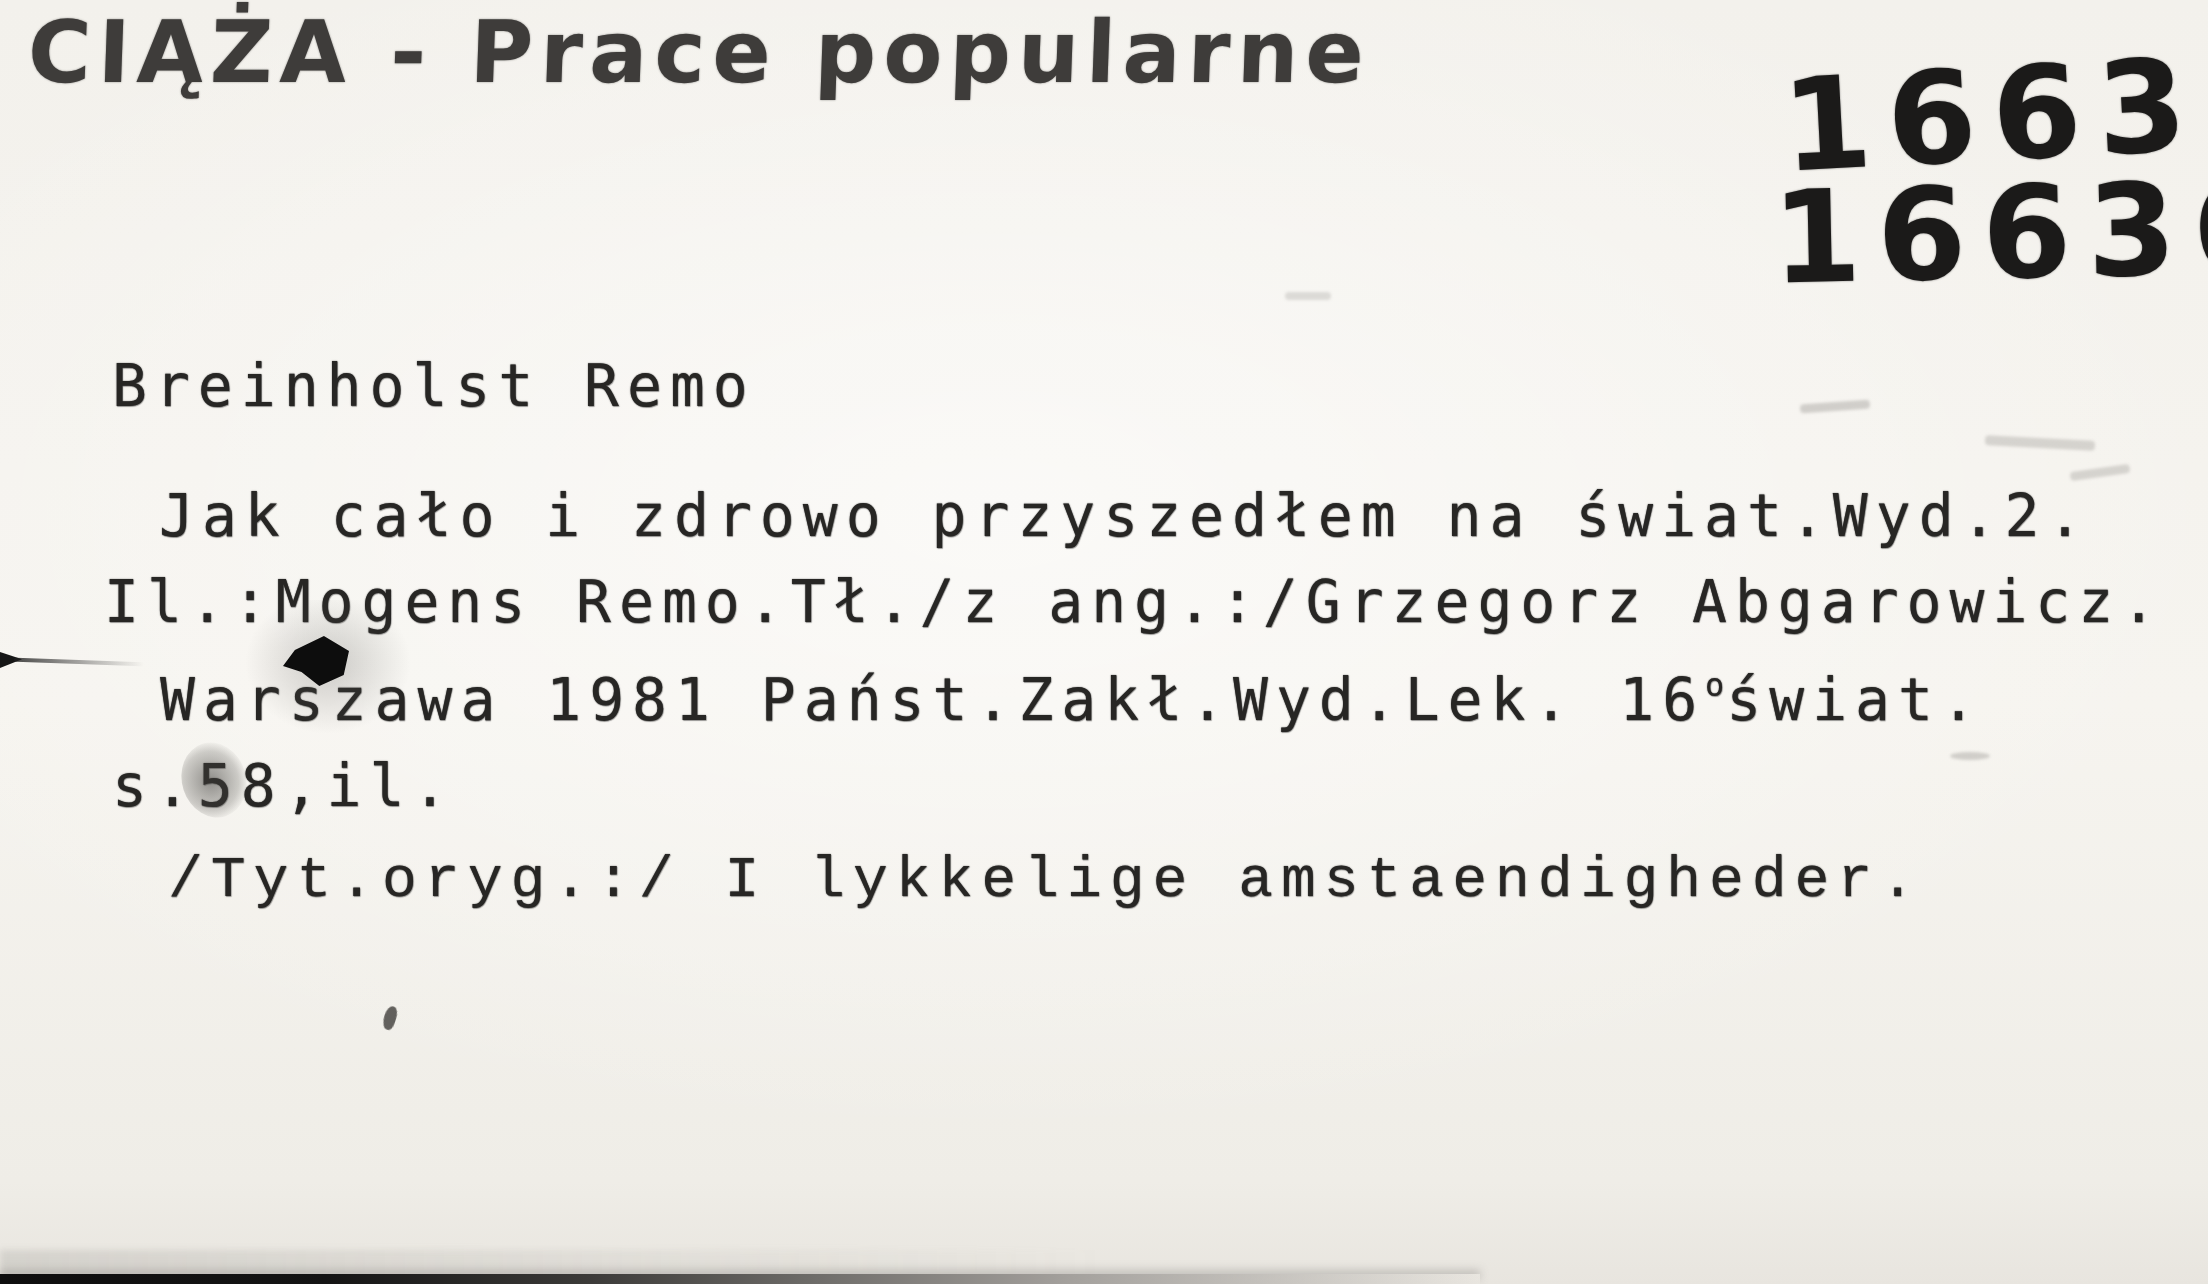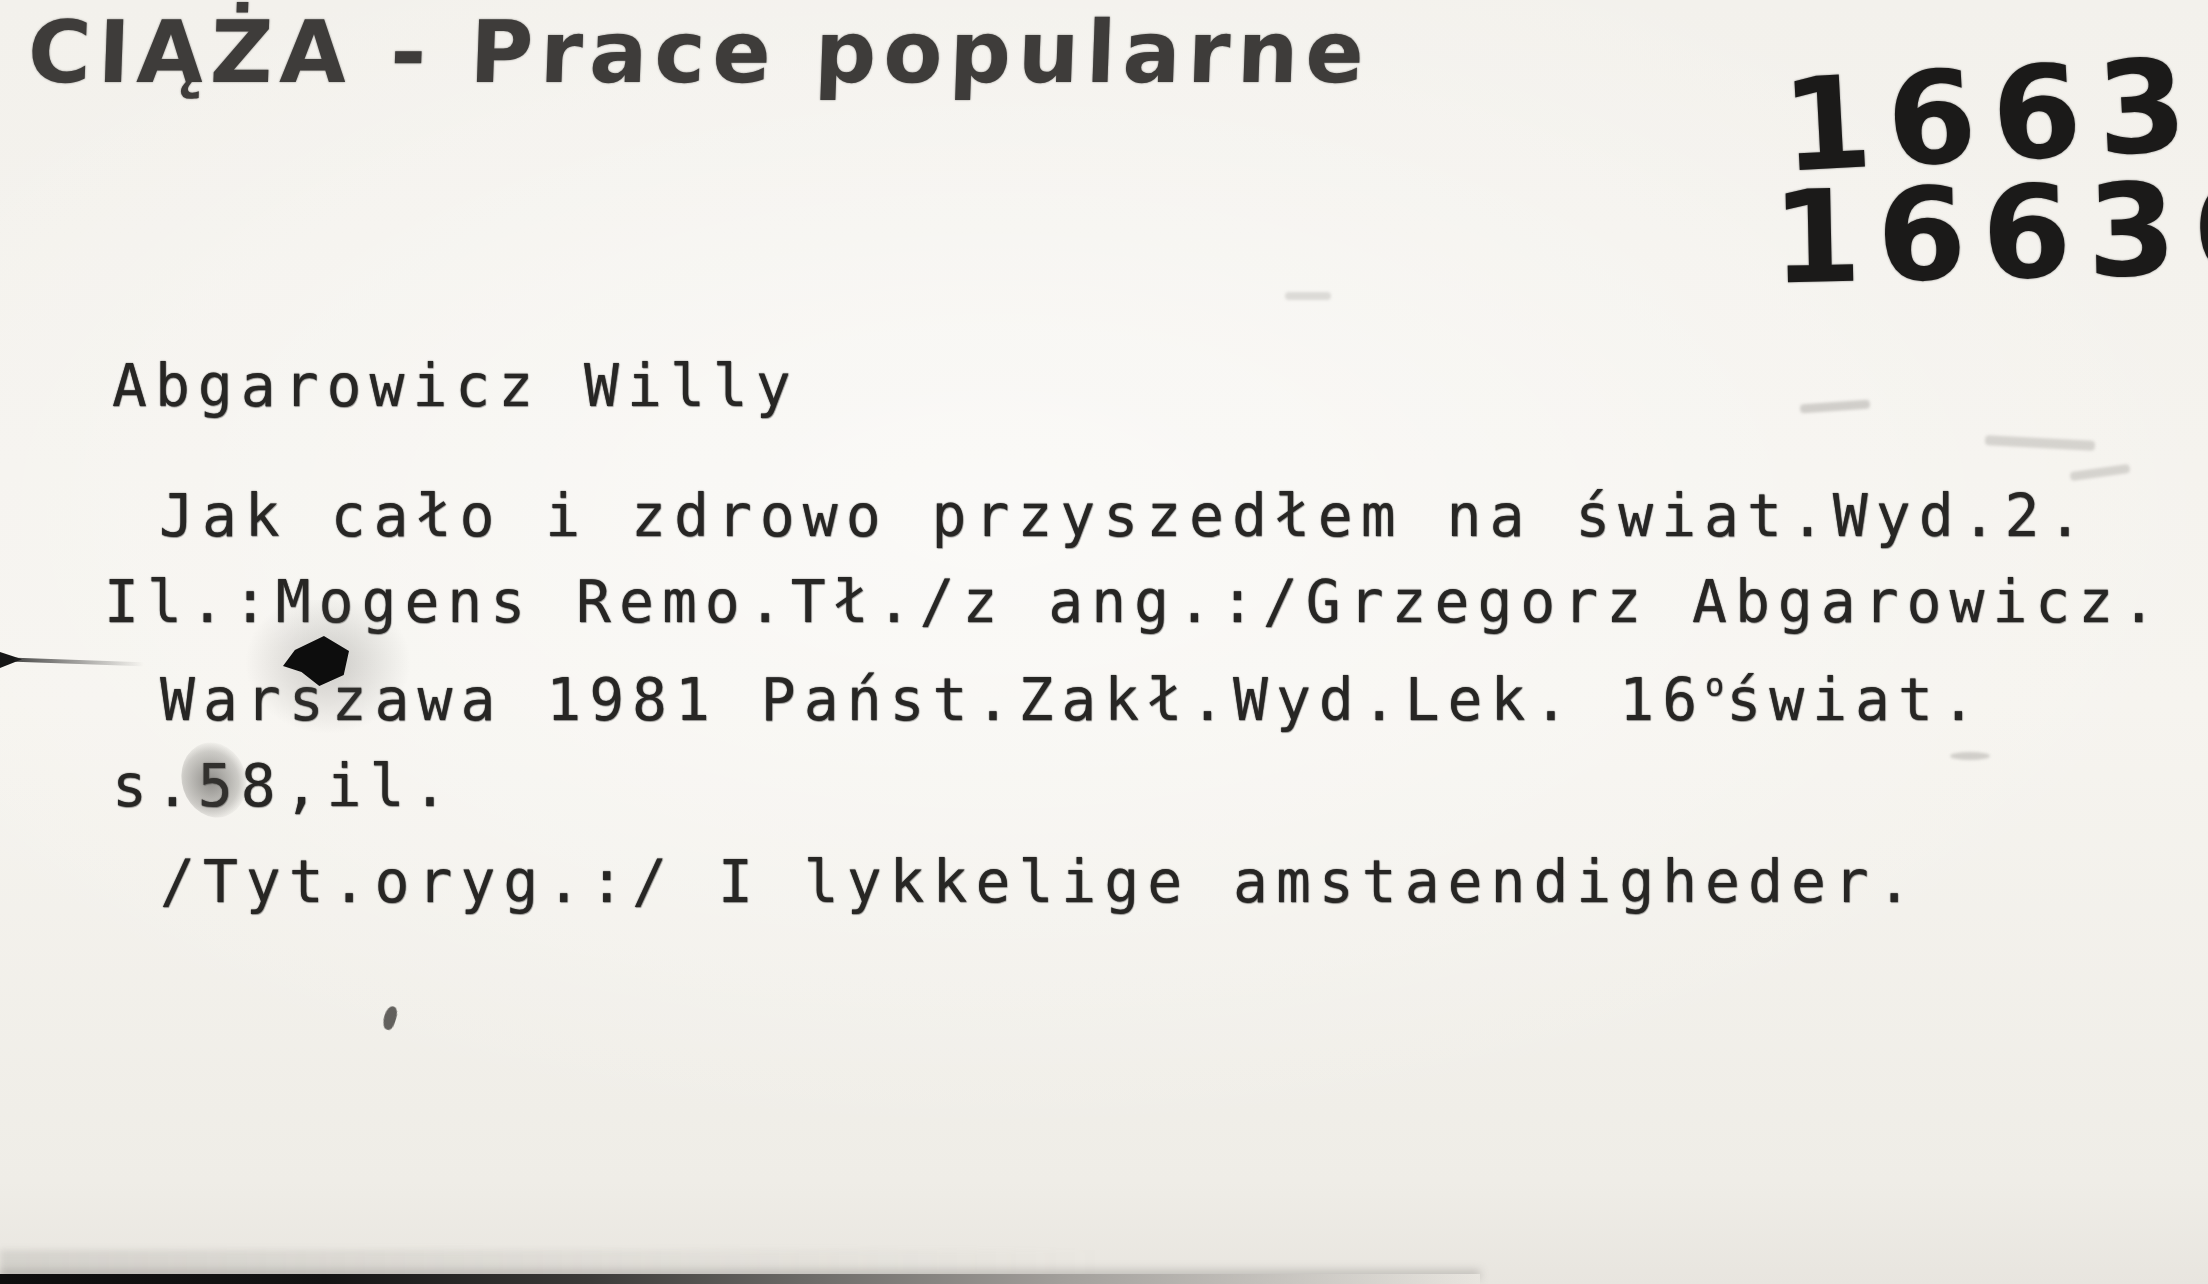--- a/index.html
+++ b/index.html
@@ -122,31 +122,31 @@
 </head>
 <body>
 
 <div class="card">
 
   <div class="hand heading">CIĄŻA - Prace popularne</div>
 
   <div class="accnum n1">16635</div>
   <div class="accnum n2">16636</div>
 
-  <div class="tw" style="left:112px; top:352px;">Abgarowicz Willy</div>
+  <div class="tw" style="left:112px; top:352px;">Breinholst Remo</div>
 
   <div class="tw" style="left:159px; top:482px;">Jak cało i zdrowo przyszedłem na świat.Wyd.2.</div>
 
   <div class="tw" style="left:104px; top:568px;">Il.:Mogens Remo.Tł./z ang.:/Grzegorz Abgarowicz.</div>
 
   <div class="tw" style="left:160px; top:666px;"><span>Warszawa 1981 Państ.Zakł.Wyd.Lek. 16</span><span class="sup">o</span><span>świat.</span></div>
 
   <div class="tw" style="left:112px; top:752px;">s.58,il.</div>
 
-  <div class="tw" style="left:160px; top:848px;">/Tyt.oryg.:/ I lykkelige amstaendigheder.</div>
+  <div class="tw" style="left:168px; top:848px;font-family:Liberation Mono, monospace;">/Tyt.oryg.:/ I lykkelige amstaendigheder.</div>
 
   <div class="artifact ink-blob-halo"></div>
   <div class="artifact ink-blob"></div>
   <div class="artifact digit-smudge"></div>
   <div class="artifact edge-scratch-wedge"></div>
   <div class="artifact edge-scratch-line"></div>
   <div class="artifact speck"></div>
   <div class="artifact faint-mark fm1"></div>
   <div class="artifact faint-mark fm2"></div>
   <div class="artifact faint-mark fm3"></div>

